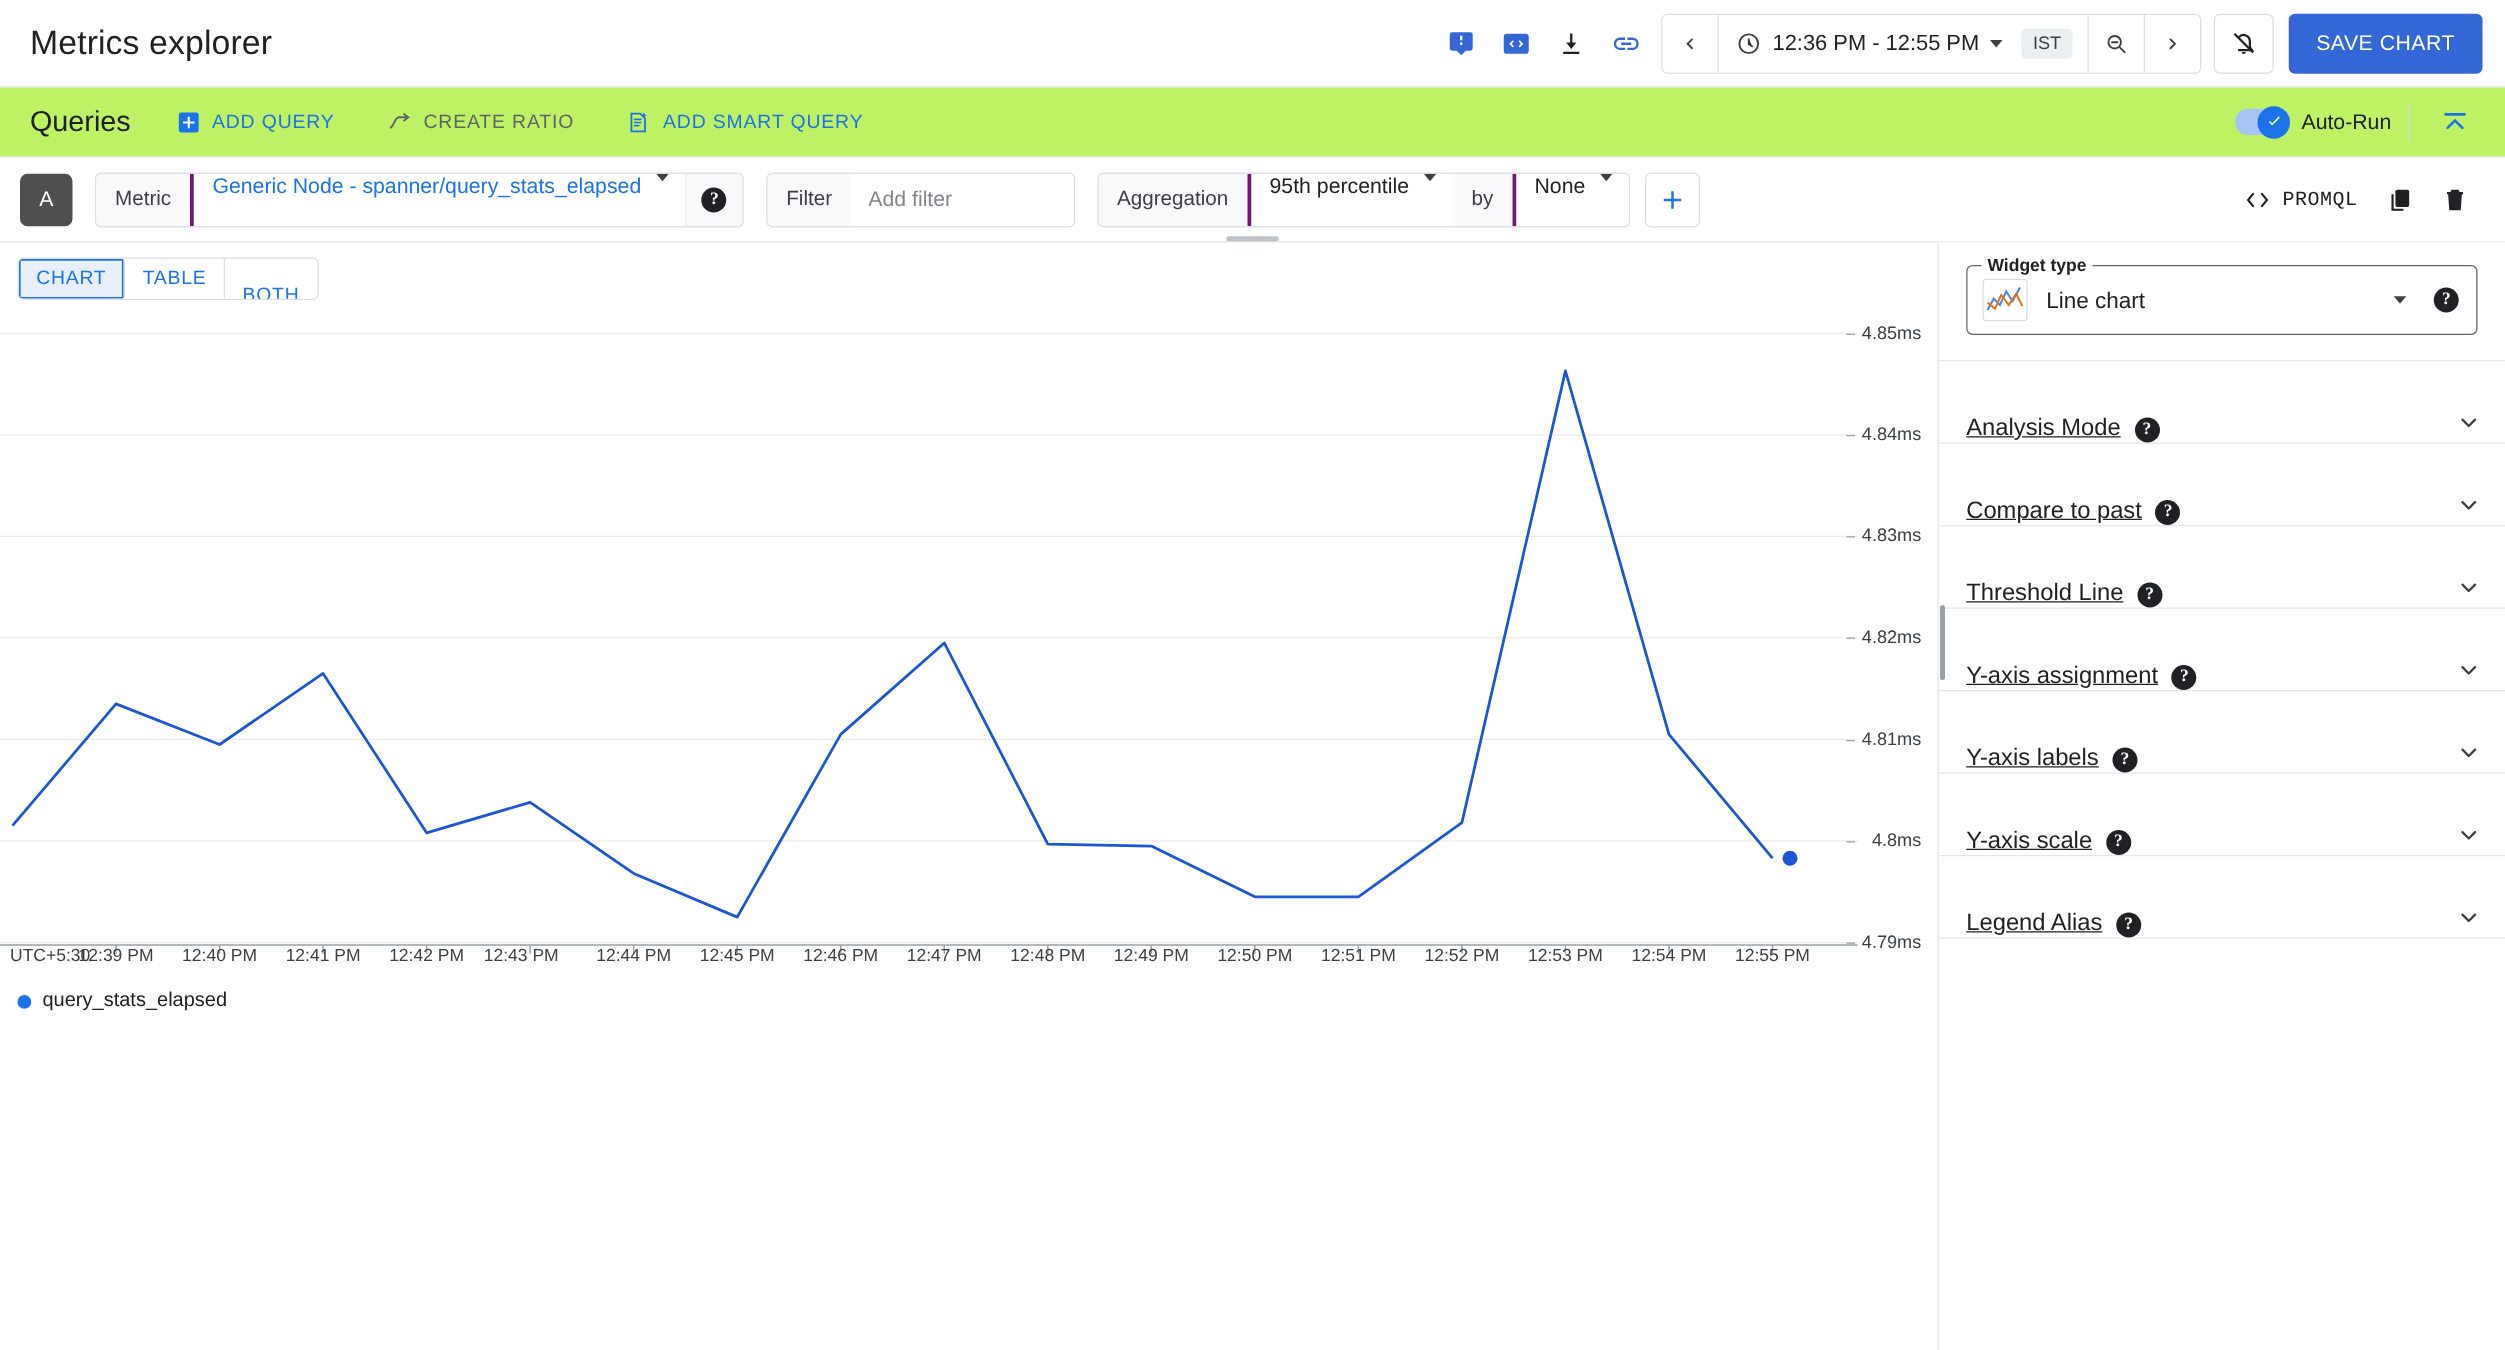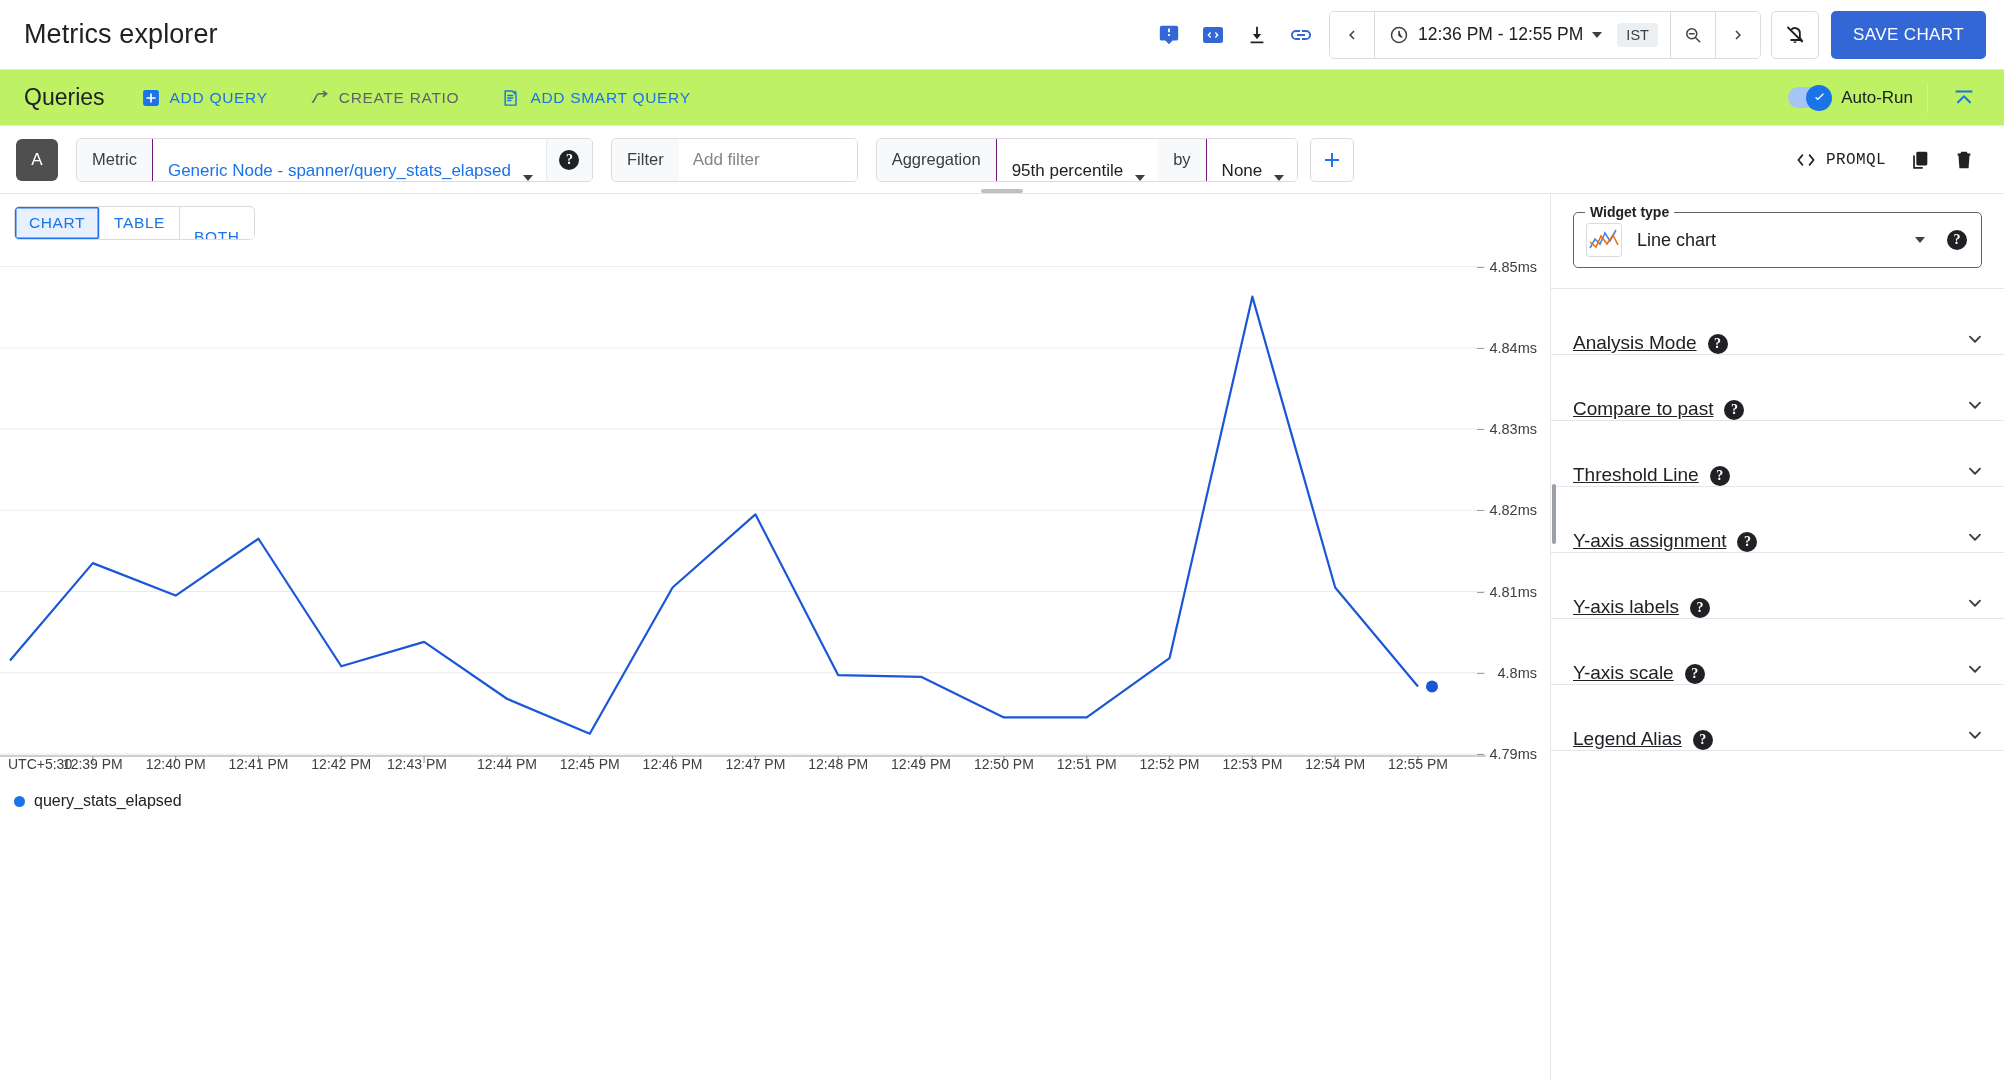--- a/index.html
+++ b/index.html
@@ -105,23 +105,23 @@
   .field-group {
     display: flex; align-items: stretch; height: 44px;
     border: 1px solid #dadce0; border-radius: 5px; overflow: hidden;
     margin-left: 18px; background: #f8f9fa;
   }
   .fg-label {
     display: flex; align-items: center; padding: 0 15px;
     font-size: 16.5px; color: #3c4043; background: #f8f9fa; white-space: nowrap;
   }
   .fg-value {
-    display: flex; align-items: flex-end; gap: 12px;
+    display: flex; align-items: flex-start; gap: 12px;
     background: #fff; padding: 0 13px 0 15px; cursor: pointer;
-    border-left: 1px solid #701a75;
+    border-left: 3px solid #701a75;
   }
   .fg-value-text { font-size: 17px; color: #1a73e8; white-space: nowrap; }
   .fg-value-text.dark { color: #202124; }
   .fg-input {
     background: #fff; border: none; outline: none; width: 178px;
     padding: 0 14px; font-size: 17px; color: #202124;
     font-family: "Liberation Sans", sans-serif;
   }
   .fg-input::placeholder { color: #80868b; }
   .fg-btn {

